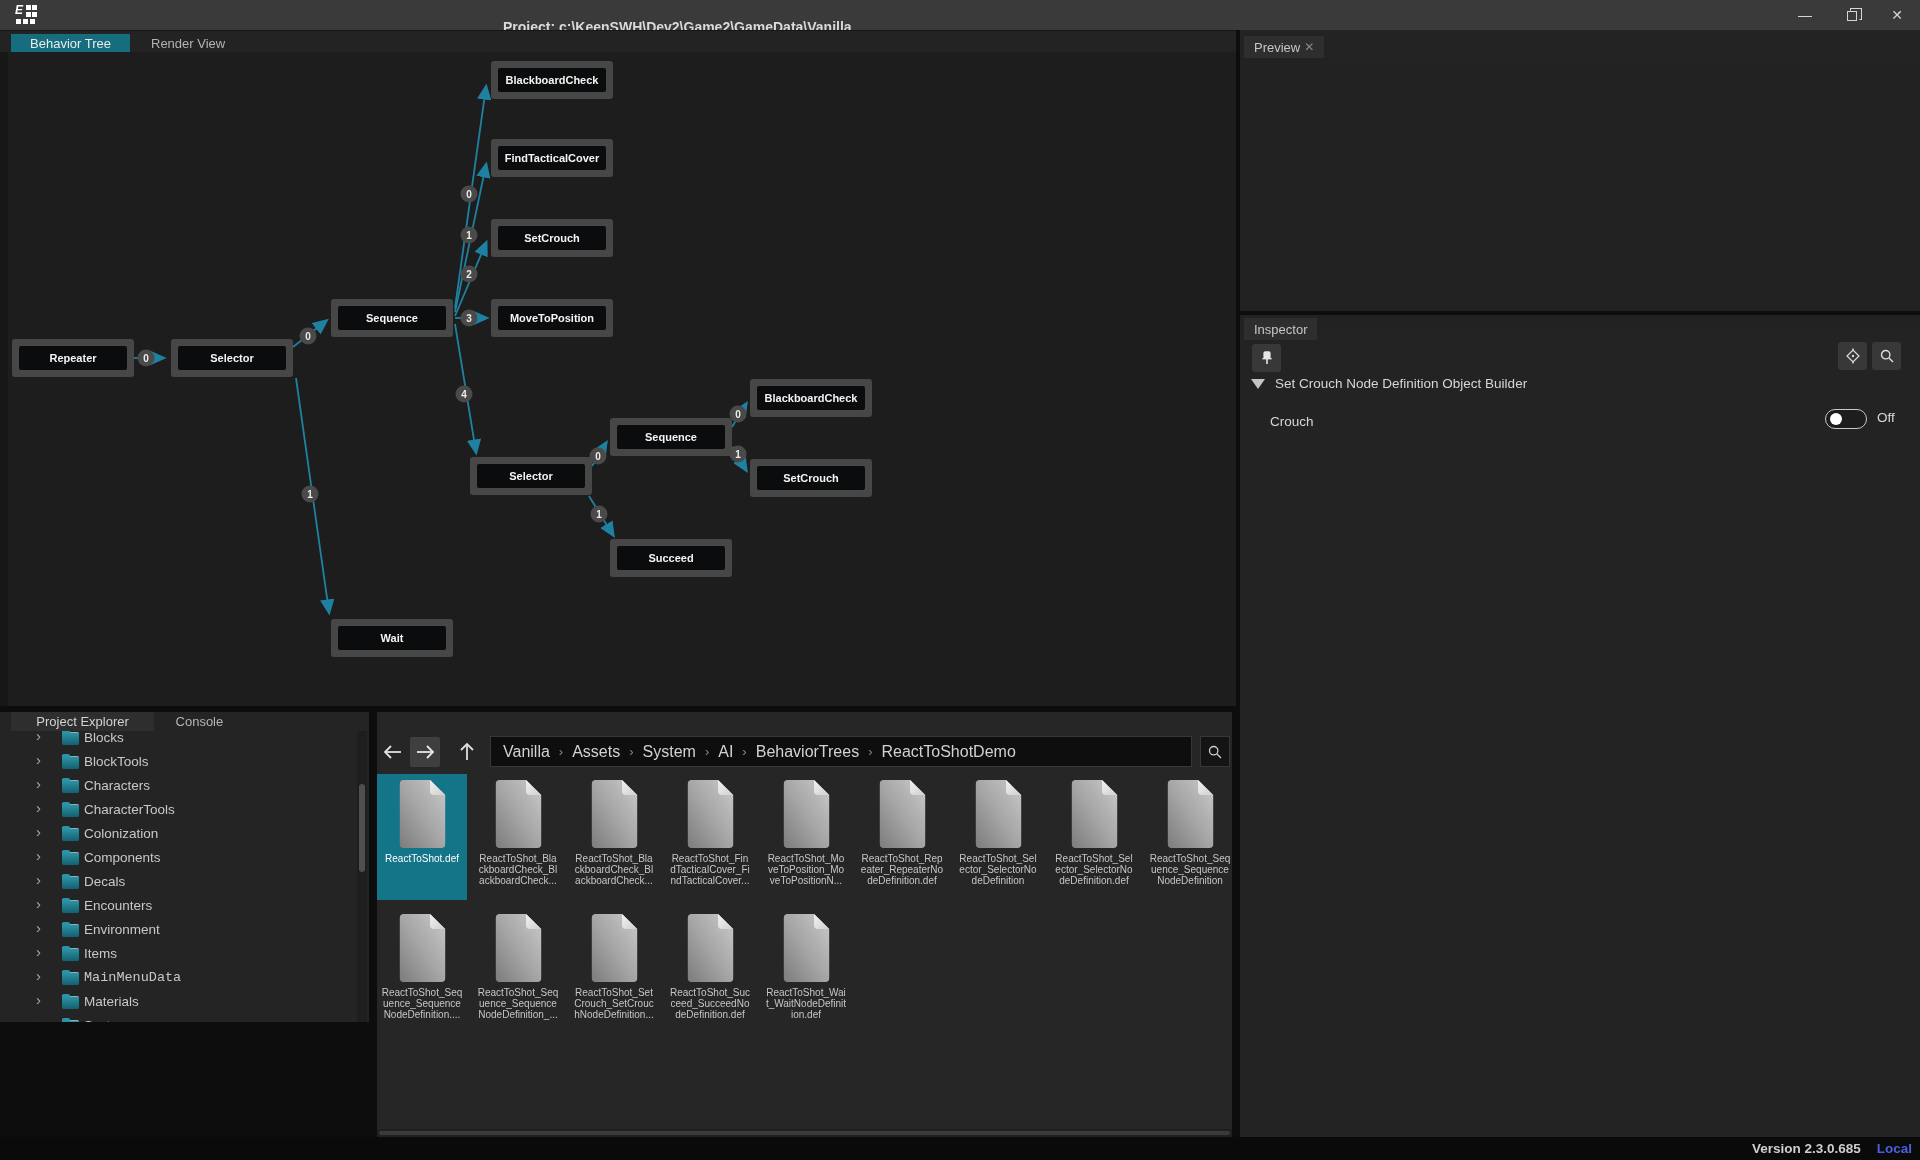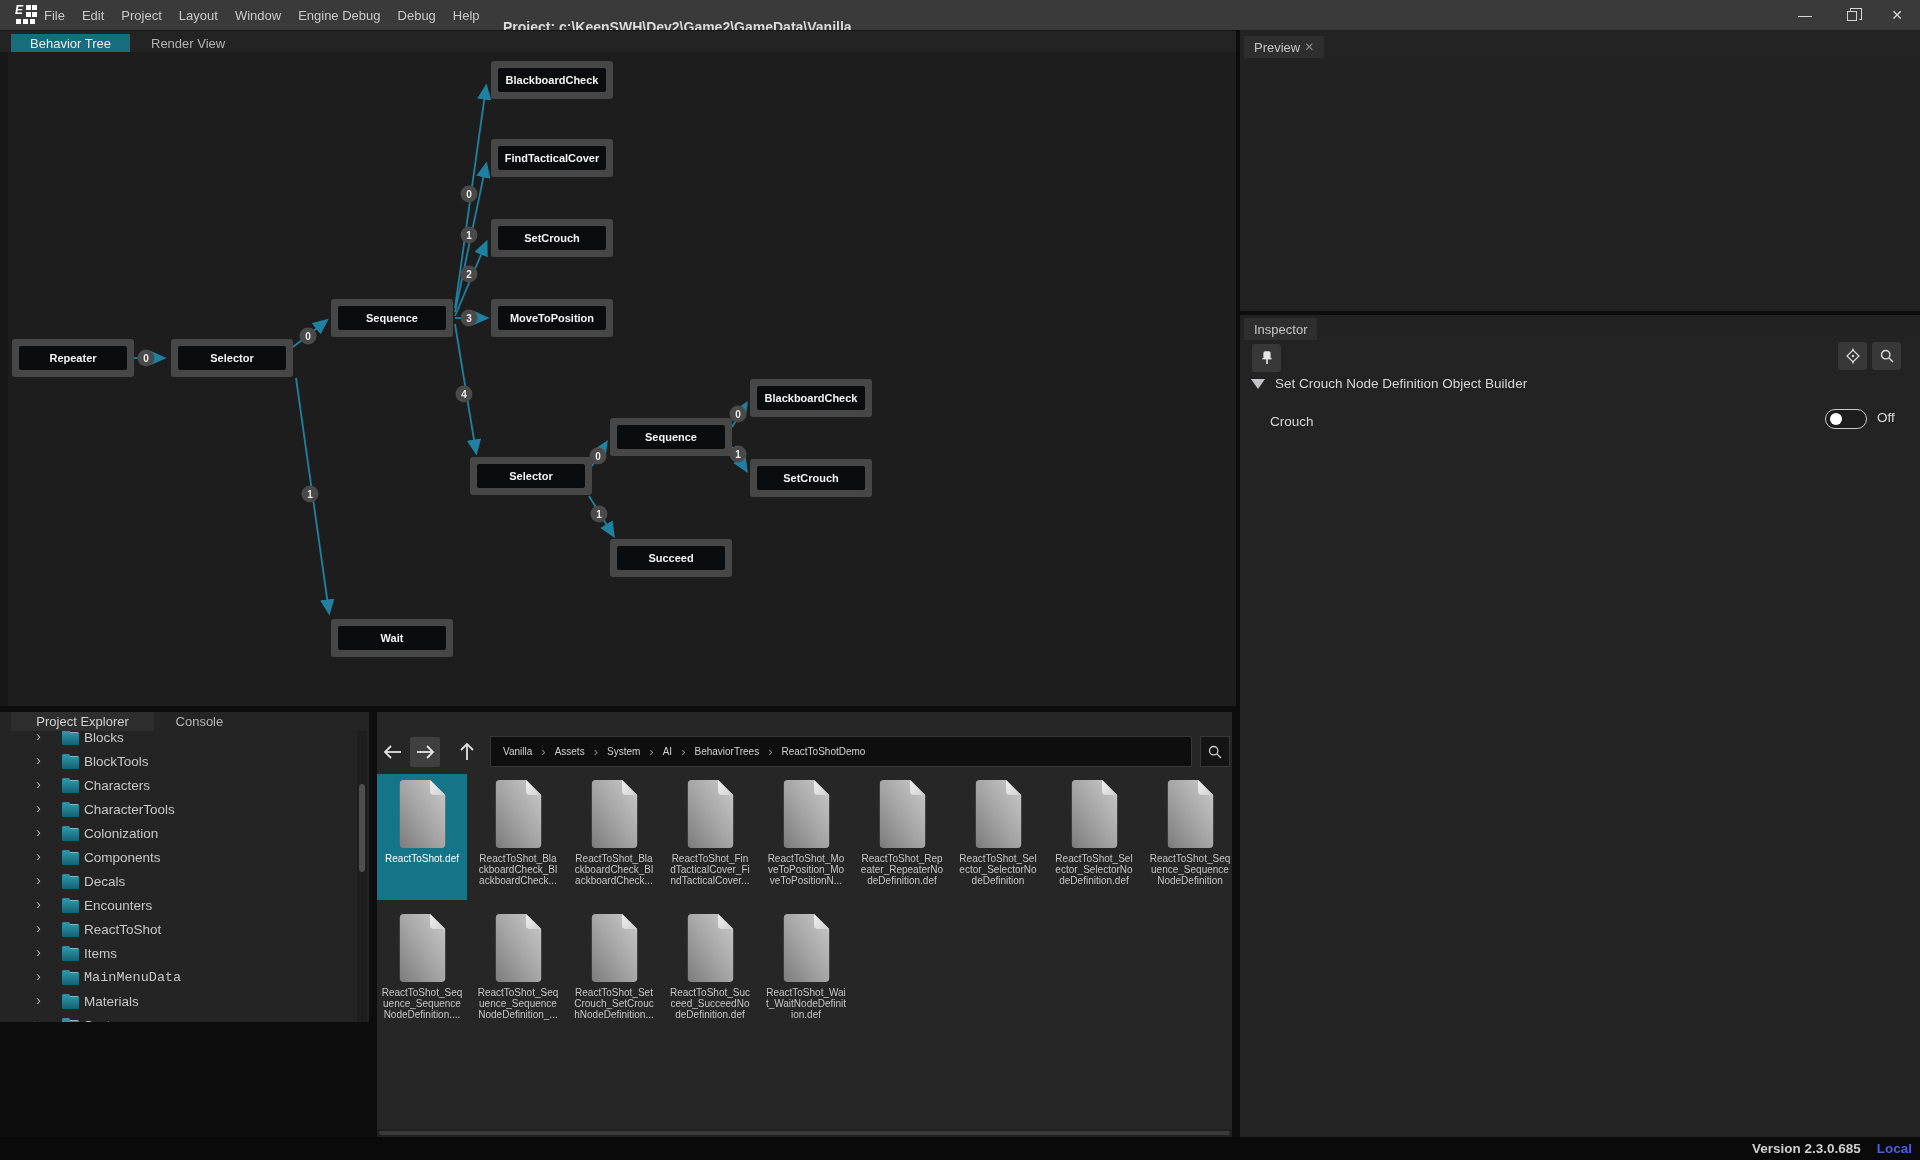--- a/index.html
+++ b/index.html
@@ -75,21 +75,21 @@
   .vscroll { position:absolute; left:357px; top:19px; width:10px; height:406px; background:#1e1e1e; }
   .vscroll-thumb { position:absolute; left:2px; top:53px; width:6px; height:88px; background:#4f4f4f; border-radius:3px; }
 
   
   .filepanel { left:377px; top:712px; width:855px; height:425px; background:#262626; overflow:hidden; }
   .navbtn { position:absolute; top:25px; width:30px; height:30px; display:flex; align-items:center;
     justify-content:center; border-radius:2px; }
   .navbtn.hl { background:#3f3f3f; }
   .breadcrumb { position:absolute; left:113px; top:24px; width:702px; height:31px; background:#0e0e0e;
     border:1px solid #373737; display:flex; align-items:center; padding-left:12px; gap:9px; }
-  .crumb { font-size:10px; color:#d2d2d2; white-space:nowrap; }
+  .crumb { font-size:16px; color:#d2d2d2; white-space:nowrap; }
   .crumb-sep { font-size:13px; color:#8a8a8a; }
   .searchbox { position:absolute; left:823px; top:24px; width:30px; height:31px; background:#141414;
     border:1px solid #373737; display:flex; align-items:center; justify-content:center; }
   .tile { position:absolute; width:90px; height:126px; display:flex; flex-direction:column; align-items:center; }
   .tile.sel { background:#147488; }
   .tile .ficon { margin-top:5px; }
   .flabel { margin-top:4px; text-align:center; font-size:10px; line-height:11px; color:#c6c6c6; }
   .tile.sel .flabel { color:#ffffff; }
   .hscroll { position:absolute; left:0; top:417px; width:855px; height:8px; background:#202020; }
   .hscroll-thumb { position:absolute; left:2px; top:2px; width:851px; height:4px; background:#3a3a3a; border-radius:2px; }
@@ -126,30 +126,20 @@
       <text x="1" y="11" font-size="12" font-weight="bold" font-style="italic" fill="#ffffff">E</text>
       <rect x="12" y="2" width="5" height="5"></rect>
         <rect x="18" y="2" width="5" height="5"></rect>
       <rect x="12" y="9" width="5" height="5"></rect>
         <rect x="18" y="9" width="5" height="5"></rect>
       <rect x="2" y="16" width="5" height="5"></rect>
         <rect x="9" y="16" width="5" height="5"></rect>
       <rect x="16" y="16" width="5" height="5"></rect>
     </g>
   </svg>
-  <div class="menubar" id="menubar">
-      <div class="menu-item">File</div>
-      <div class="menu-item">Edit</div>
-      <div class="menu-item">Project</div>
-      <div class="menu-item">Layout</div>
-      <div class="menu-item">Window</div>
-      <div class="menu-item">Engine Debug</div>
-      <div class="menu-item">Debug</div>
-      <div class="menu-item">Help</div>
-    </div>
   <div class="project-label">Project: c:\KeenSWH\Dev2\Game2\GameData\Vanilla</div>
   <div class="wincontrols">
     <div class="winbtn">—</div>
     <div class="winbtn">
         <span class="restore-box"></span>
       </div>
     <div class="winbtn">✕</div>
   </div>
 </div>
 
@@ -340,21 +330,21 @@
         <span class="tlabel" style="left: 84px;">Decals</span>
       </div>
       <div class="trow" style="top: 163px;">
         <span class="chev" style="left: 36px;">›</span>
         <div class="folder" style="left: 62px;"></div>
         <span class="tlabel" style="left: 84px;">Encounters</span>
       </div>
       <div class="trow" style="top: 187px;">
         <span class="chev" style="left: 36px;">›</span>
         <div class="folder" style="left: 62px;"></div>
-        <span class="tlabel" style="left: 84px;">ReactToShot</span>
+        <span class="tlabel" style="left: 84px;">Environment</span>
       </div>
       <div class="trow" style="top: 211px;">
         <span class="chev" style="left: 36px;">›</span>
         <div class="folder" style="left: 62px;"></div>
         <span class="tlabel" style="left: 84px;">Items</span>
       </div>
       <div class="trow" style="top: 235px;">
         <span class="chev" style="left: 36px;">›</span>
         <div class="folder" style="left: 62px;"></div>
         <span class="tlabel" style="left: 84px; font-family: Liberation Mono, monospace;">MainMenuData</span>

